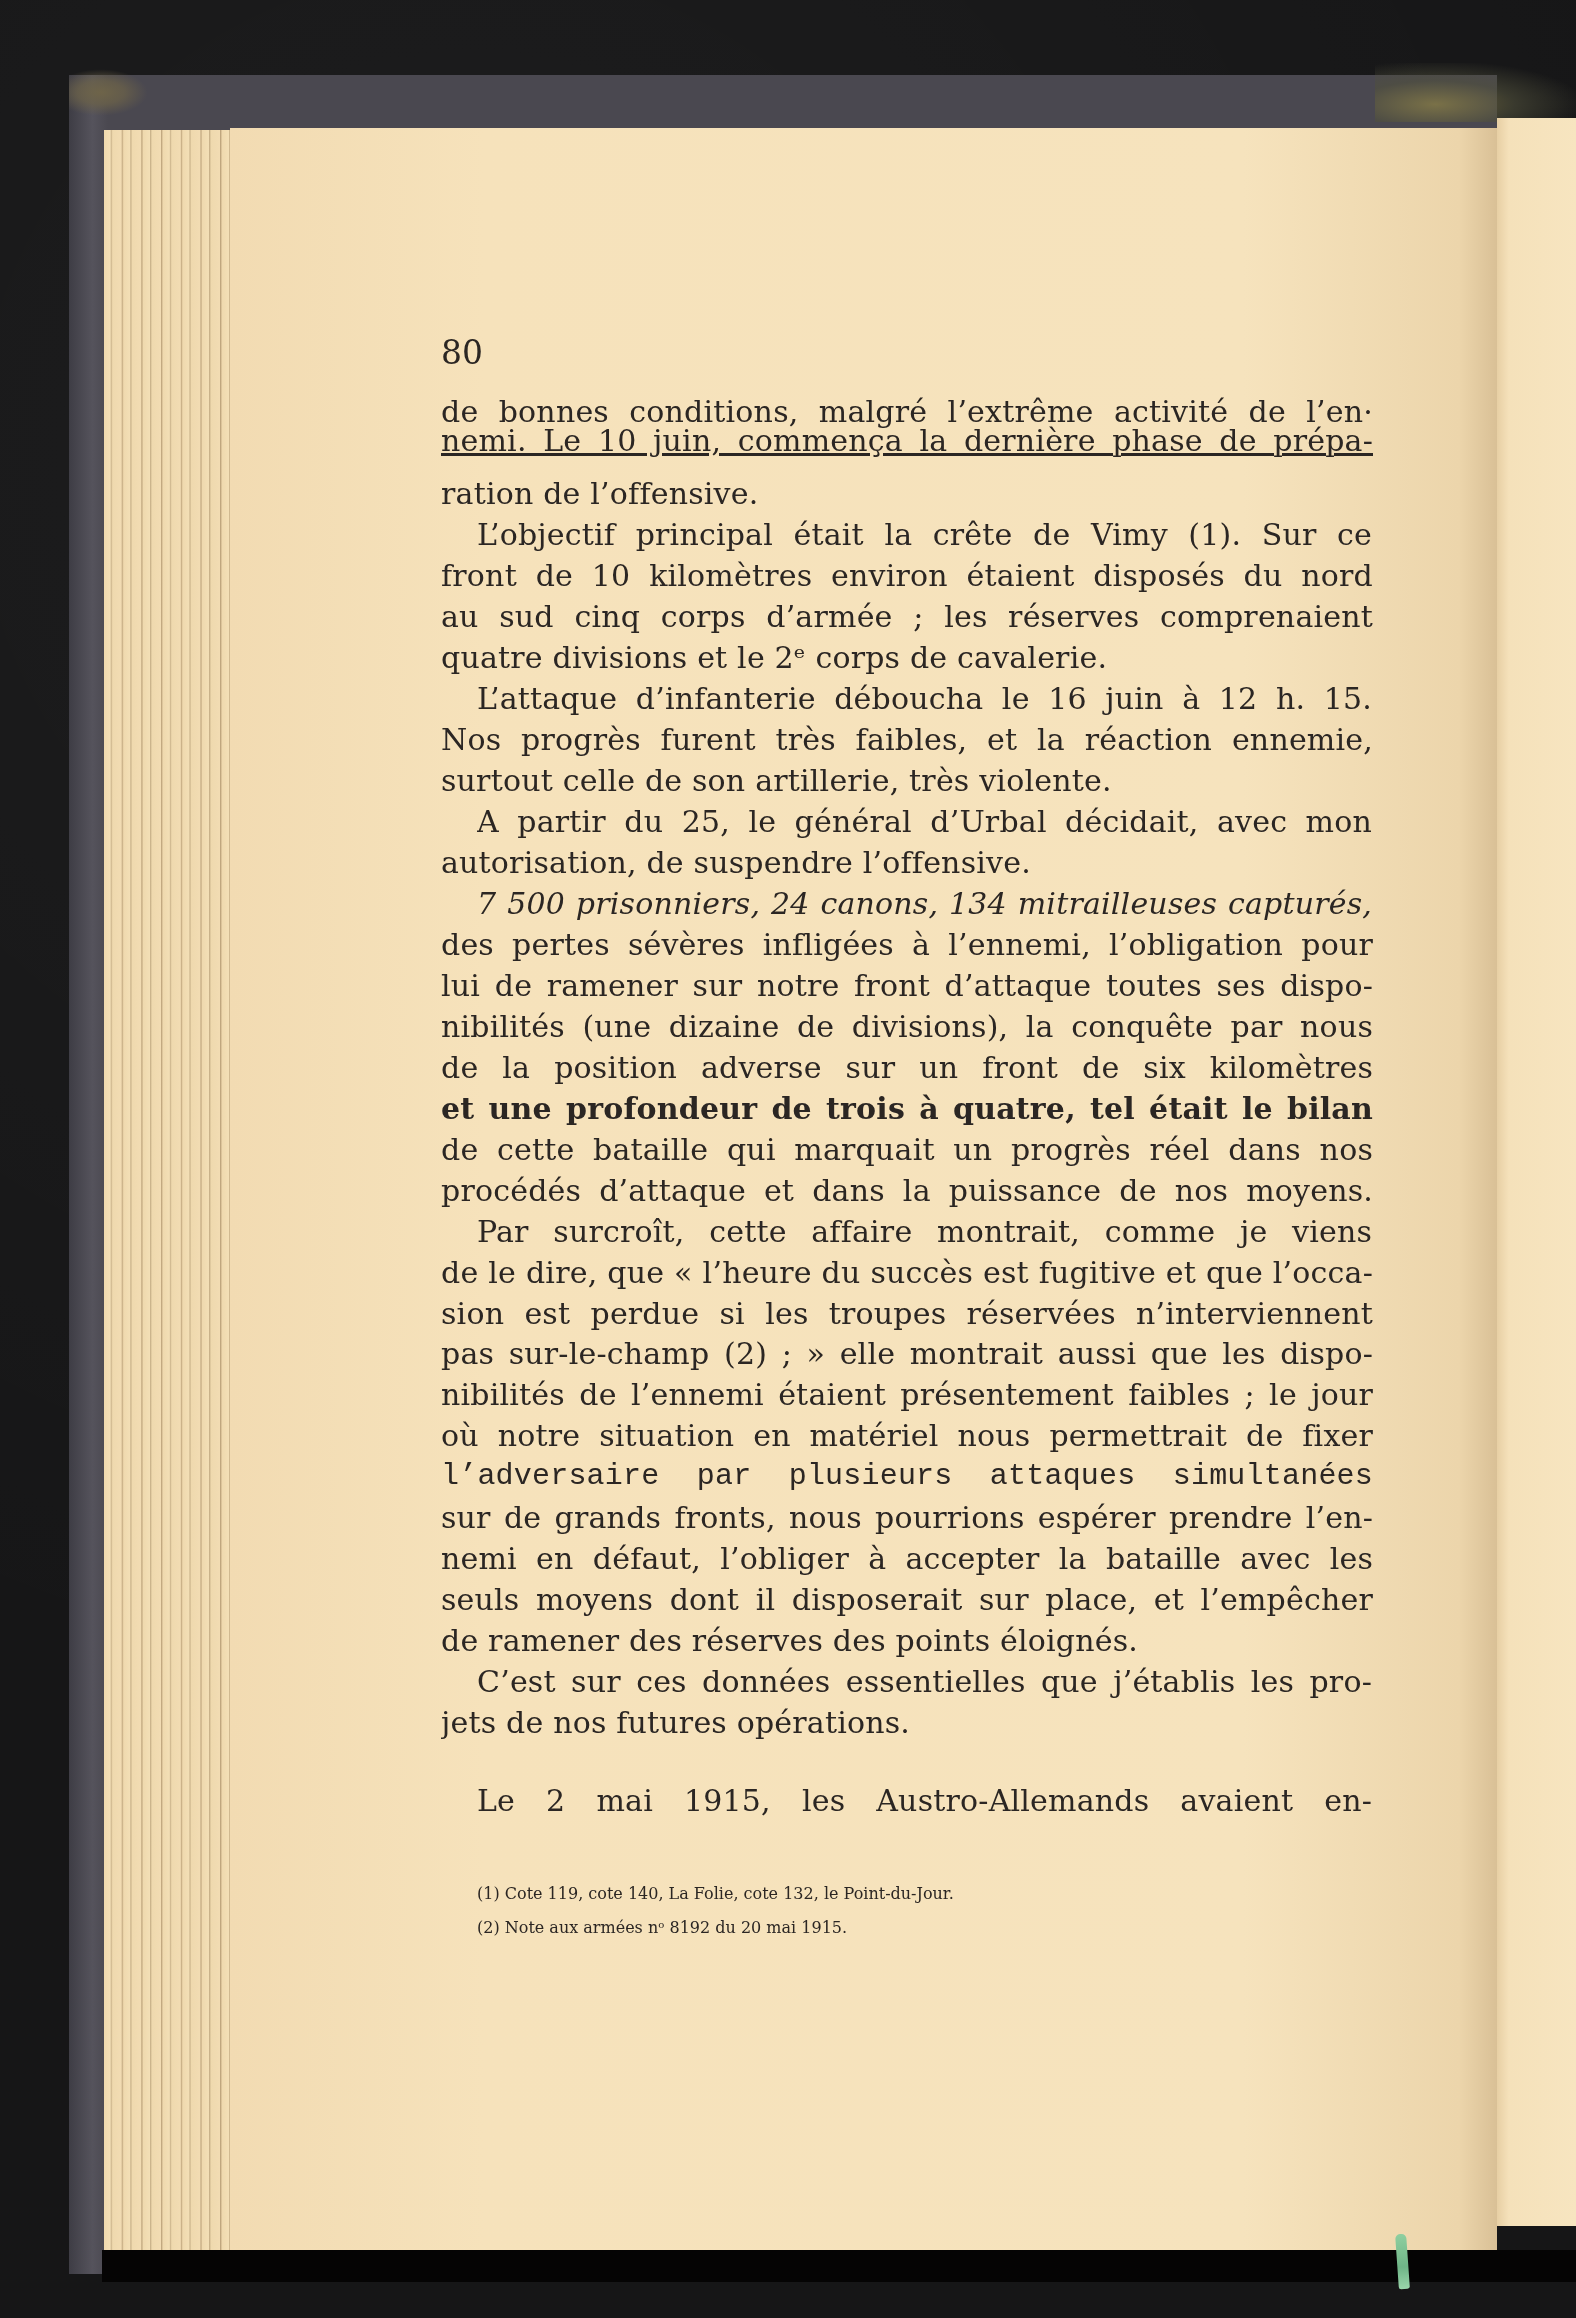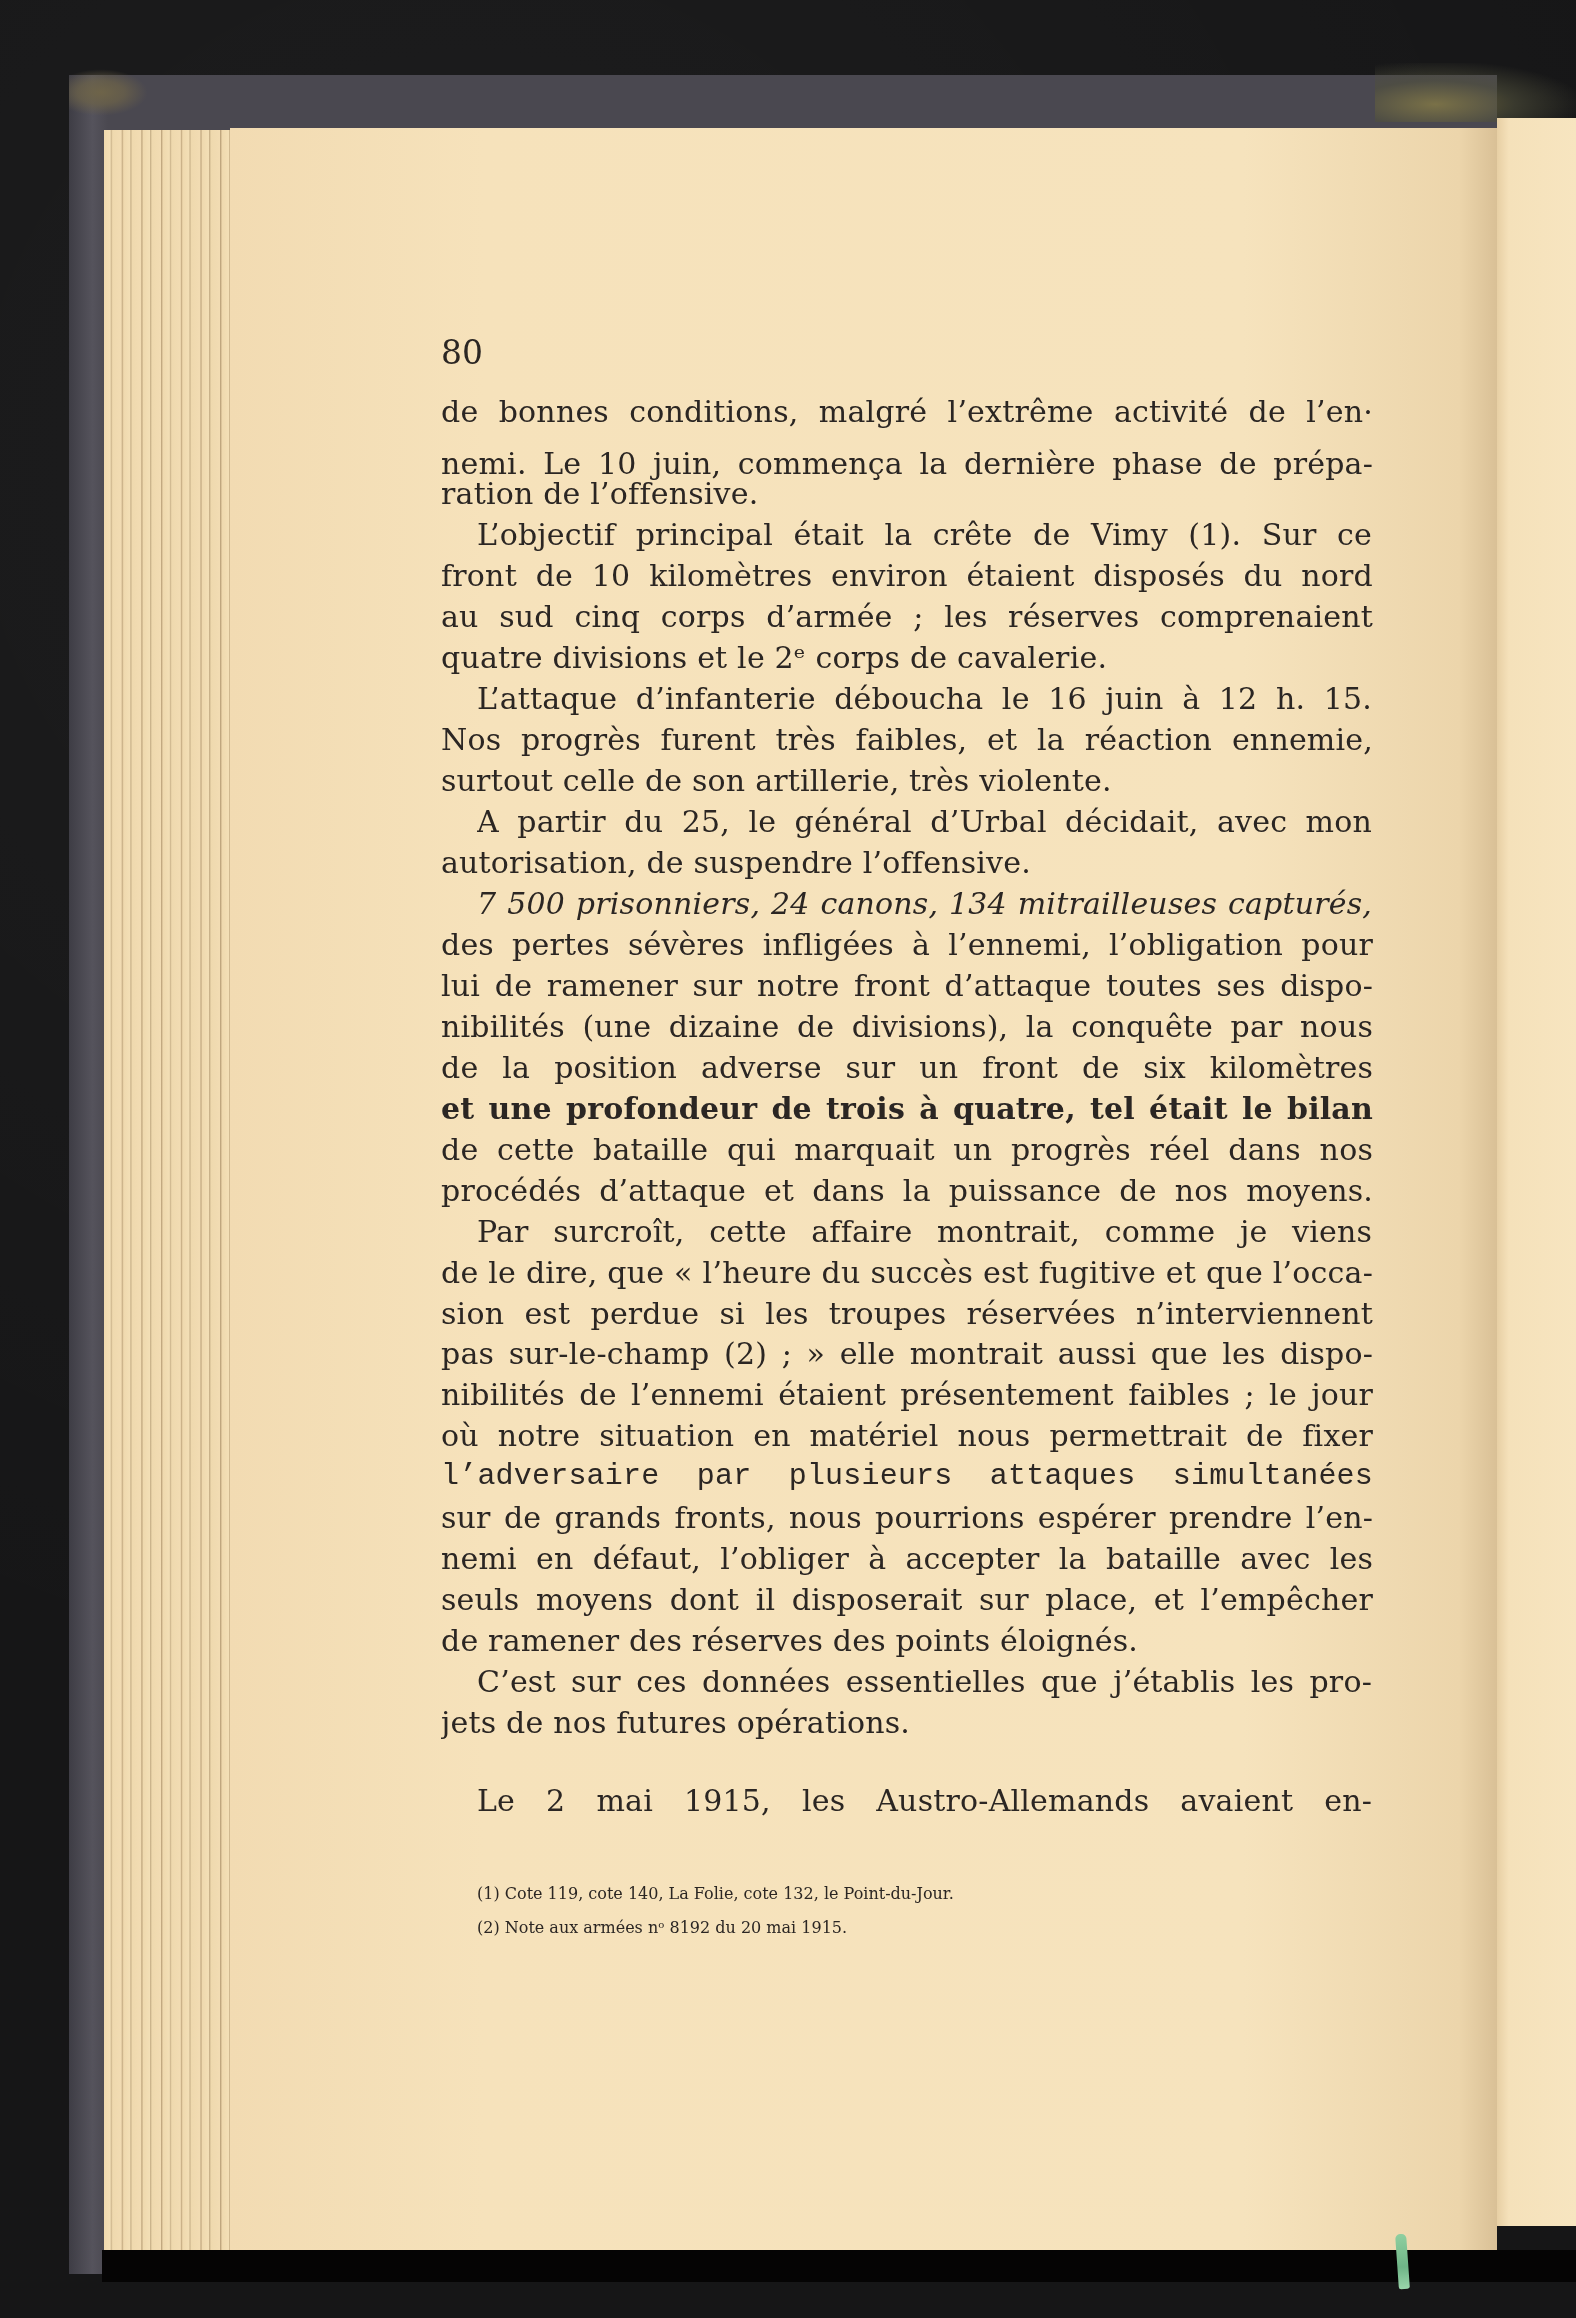--- a/index.html
+++ b/index.html
@@ -104,21 +104,21 @@
 <div class="page"></div>
 <div class="bottom-shadow"></div>
 <div class="thread"></div>
 
 <div class="running-head">
   <span class="folio">80</span>
 </div>
 
 <div class="body-text" id="body-text">
     <div class="line" style="top: 391px;">de bonnes conditions, malgré l’extrême activité de l’en·</div>
-    <div class="line" style="top: 443px;">nemi. Le 10 juin, commença la dernière phase de prépa-</div>
+    <div class="line" style="top: 420px; text-decoration: underline;">nemi. Le 10 juin, commença la dernière phase de prépa-</div>
     <div class="line last" style="top: 473px;">ration de l’offensive.</div>
     <div class="line indent" style="top: 514px;">L’objectif principal était la crête de Vimy (1). Sur ce</div>
     <div class="line" style="top: 555px;">front de 10 kilomètres environ étaient disposés du nord</div>
     <div class="line" style="top: 596px;">au sud cinq corps d’armée ; les réserves comprenaient</div>
     <div class="line last" style="top: 637px;">quatre divisions et le 2ᵉ corps de cavalerie.</div>
     <div class="line indent" style="top: 678px;">L’attaque d’infanterie déboucha le 16 juin à 12 h. 15.</div>
     <div class="line" style="top: 719px;">Nos progrès furent très faibles, et la réaction ennemie,</div>
     <div class="line last" style="top: 760px;">surtout celle de son artillerie, très violente.</div>
     <div class="line indent" style="top: 801px;">A partir du 25, le général d’Urbal décidait, avec mon</div>
     <div class="line last" style="top: 842px;">autorisation, de suspendre l’offensive.</div>

